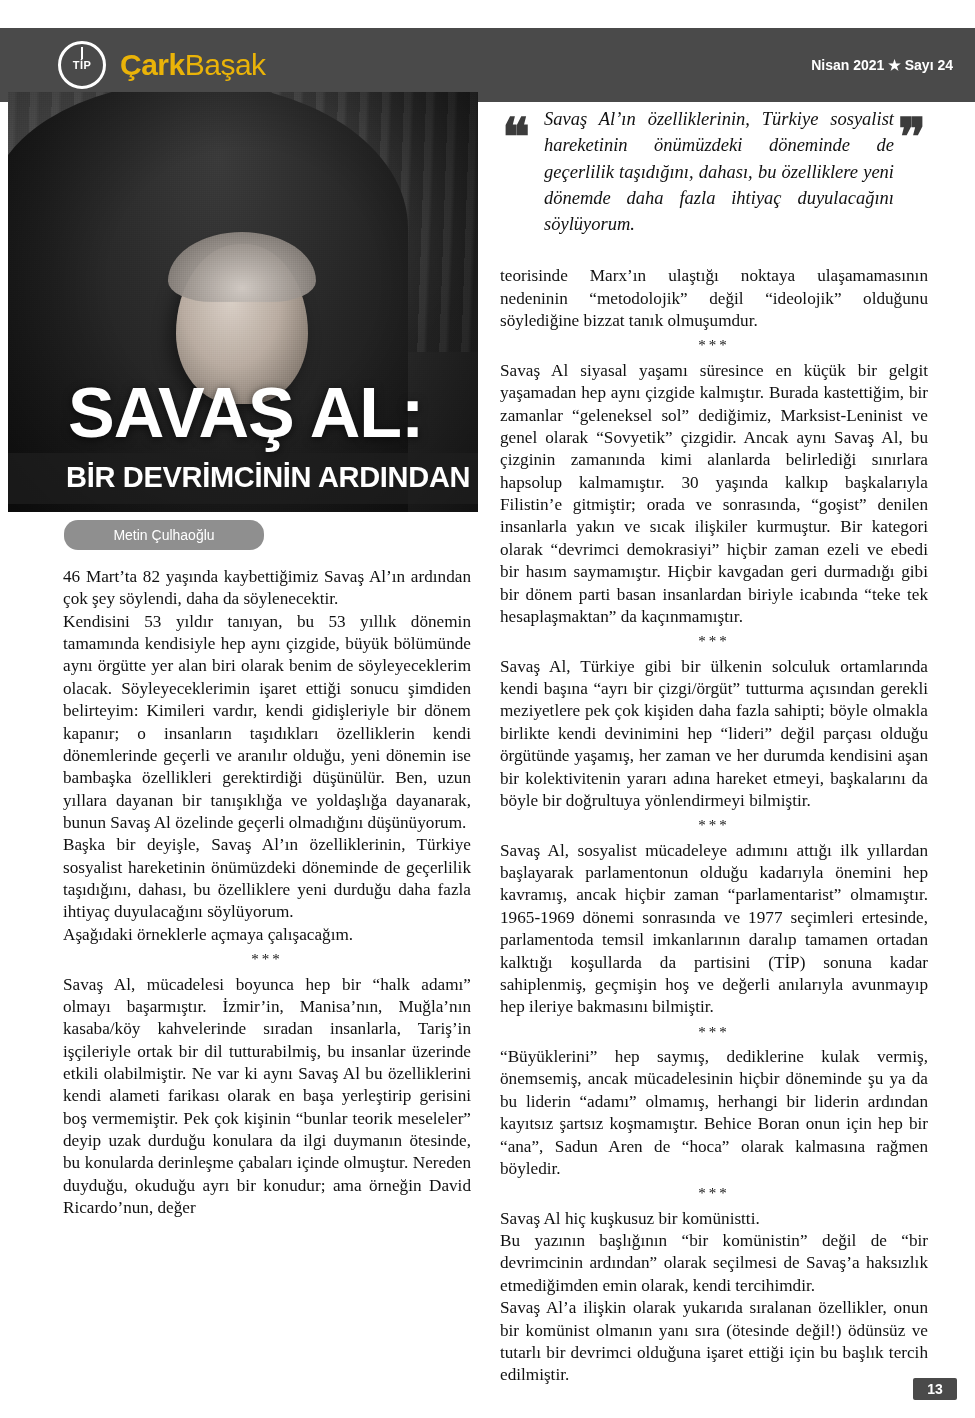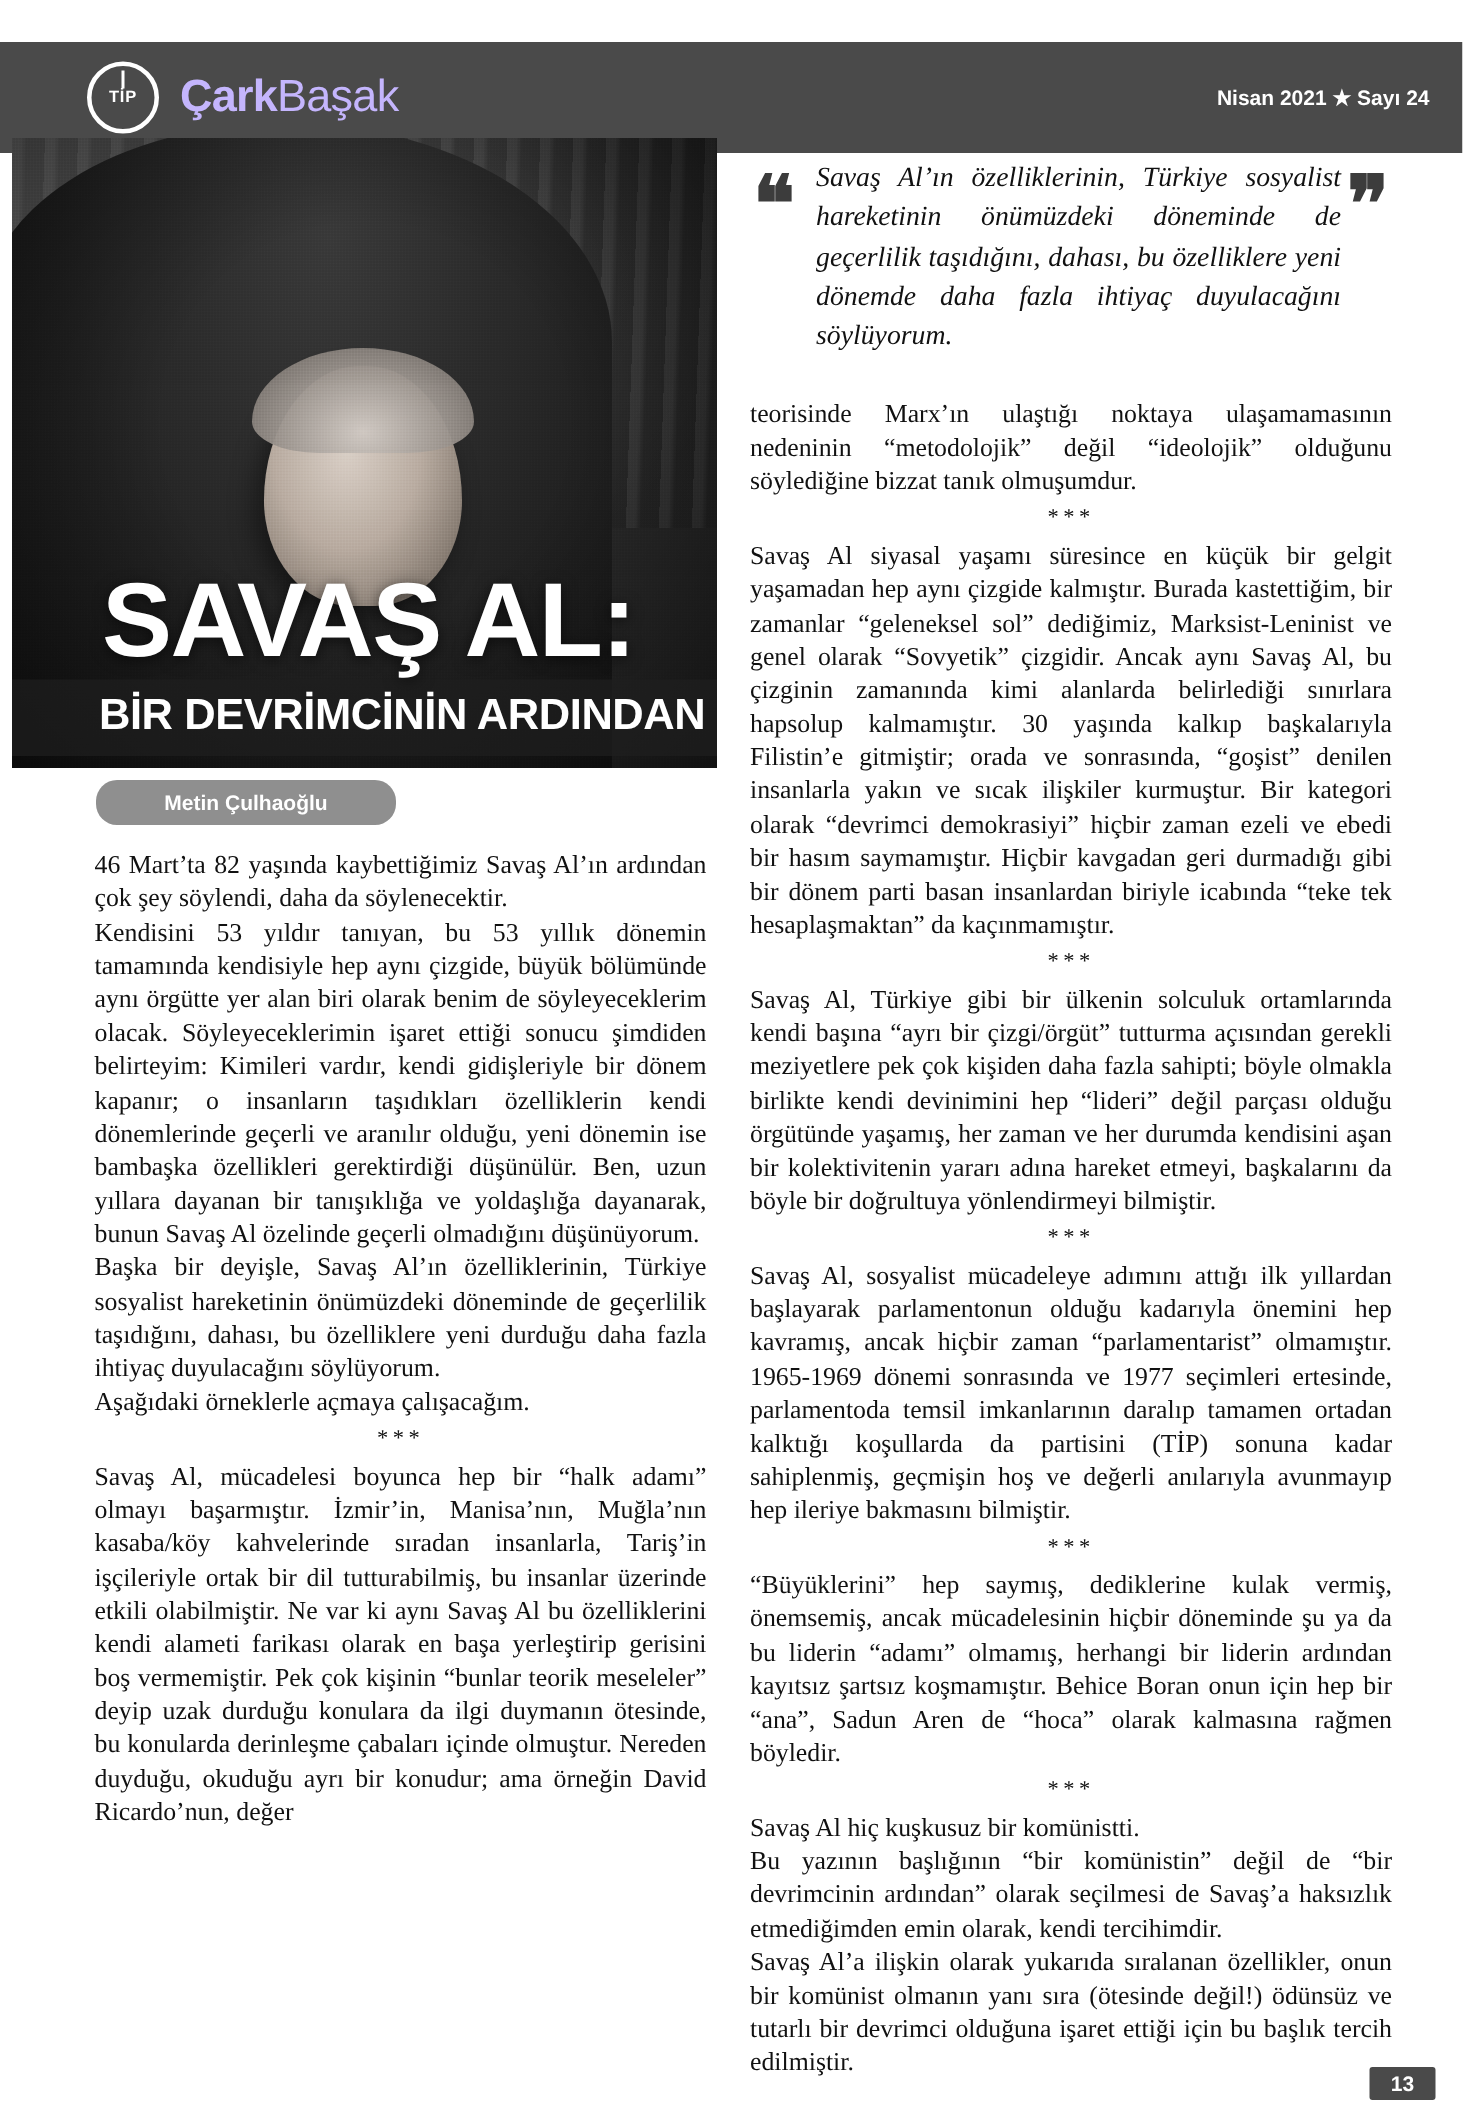--- a/index.html
+++ b/index.html
@@ -51,21 +51,21 @@
     content: "";
     position: absolute;
     left: 50%;
     top: 3px;
     width: 2px;
     height: 12px;
     background: #ffffff;
     transform: translateX(-50%);
   }
   .masthead {
-    color: #c4b5fd;
+    color: #eab308;
     font-family: "Liberation Sans", sans-serif;
     font-size: 30px;
     font-weight: bold;
     margin-left: 14px;
     letter-spacing: -0.5px;
     white-space: nowrap;
   }
   .masthead .light {
     font-weight: normal;
   }
@@ -218,21 +218,21 @@
     white-space: nowrap;
   }
 
   .byline {
     width: 200px;
     margin: 8px 0 0 56px;
     background: #8f8f8f;
     color: #ffffff;
     font-family: "Liberation Sans", sans-serif;
     font-size: 14px;
-    font-weight: bold;
+    font-weight: normal;
     text-align: center;
     padding: 7px 4px;
     border-radius: 14px;
     box-sizing: border-box;
   }
 
   .left-text {
     margin: 16px 0 0 55px;
     width: 408px;
     font-size: 17.2px;

